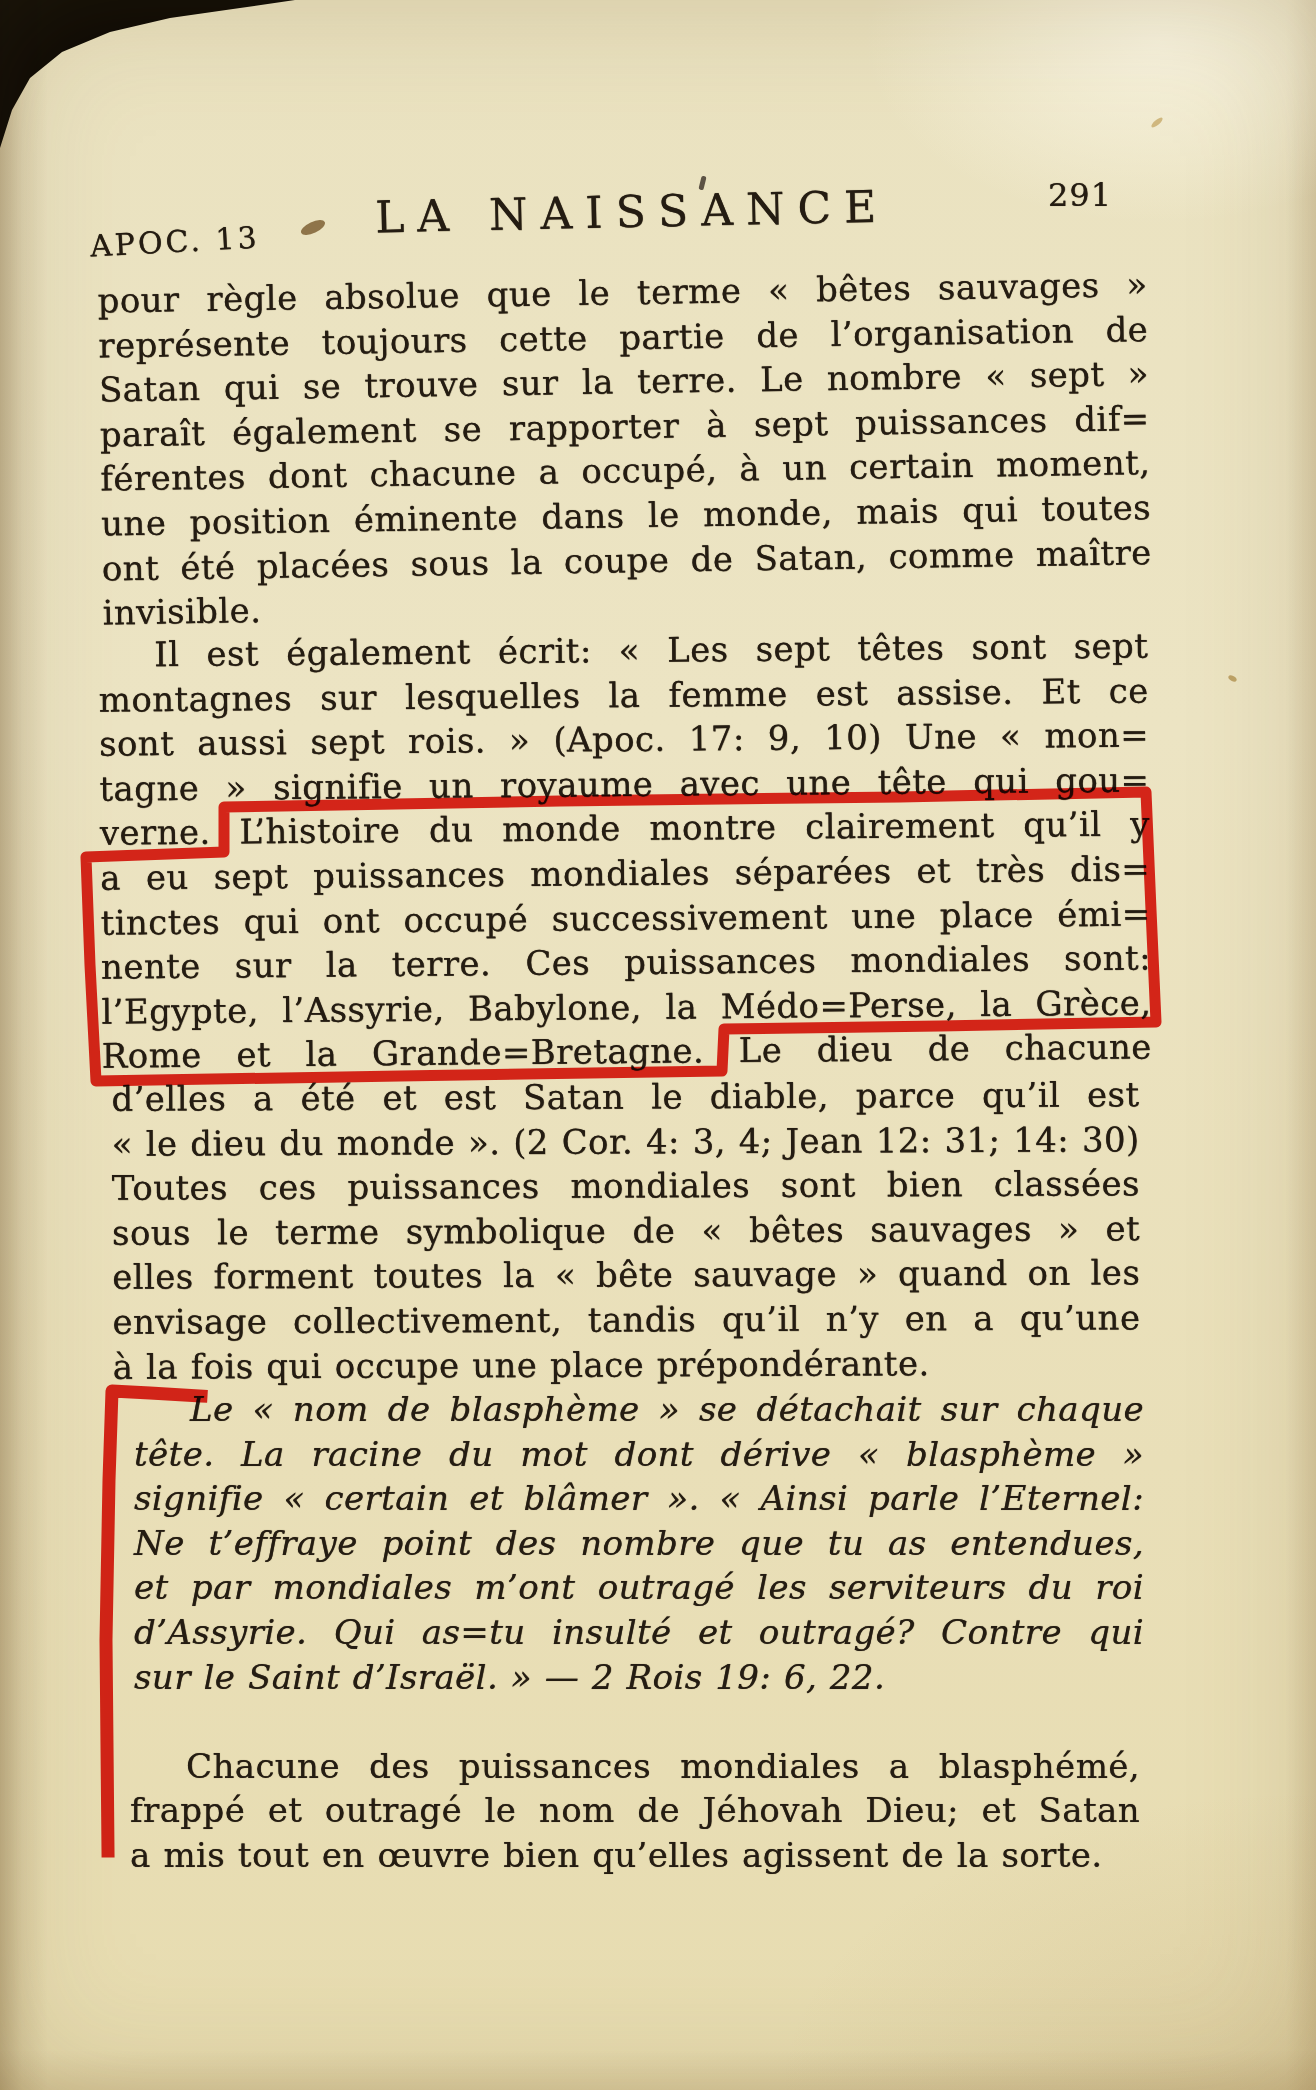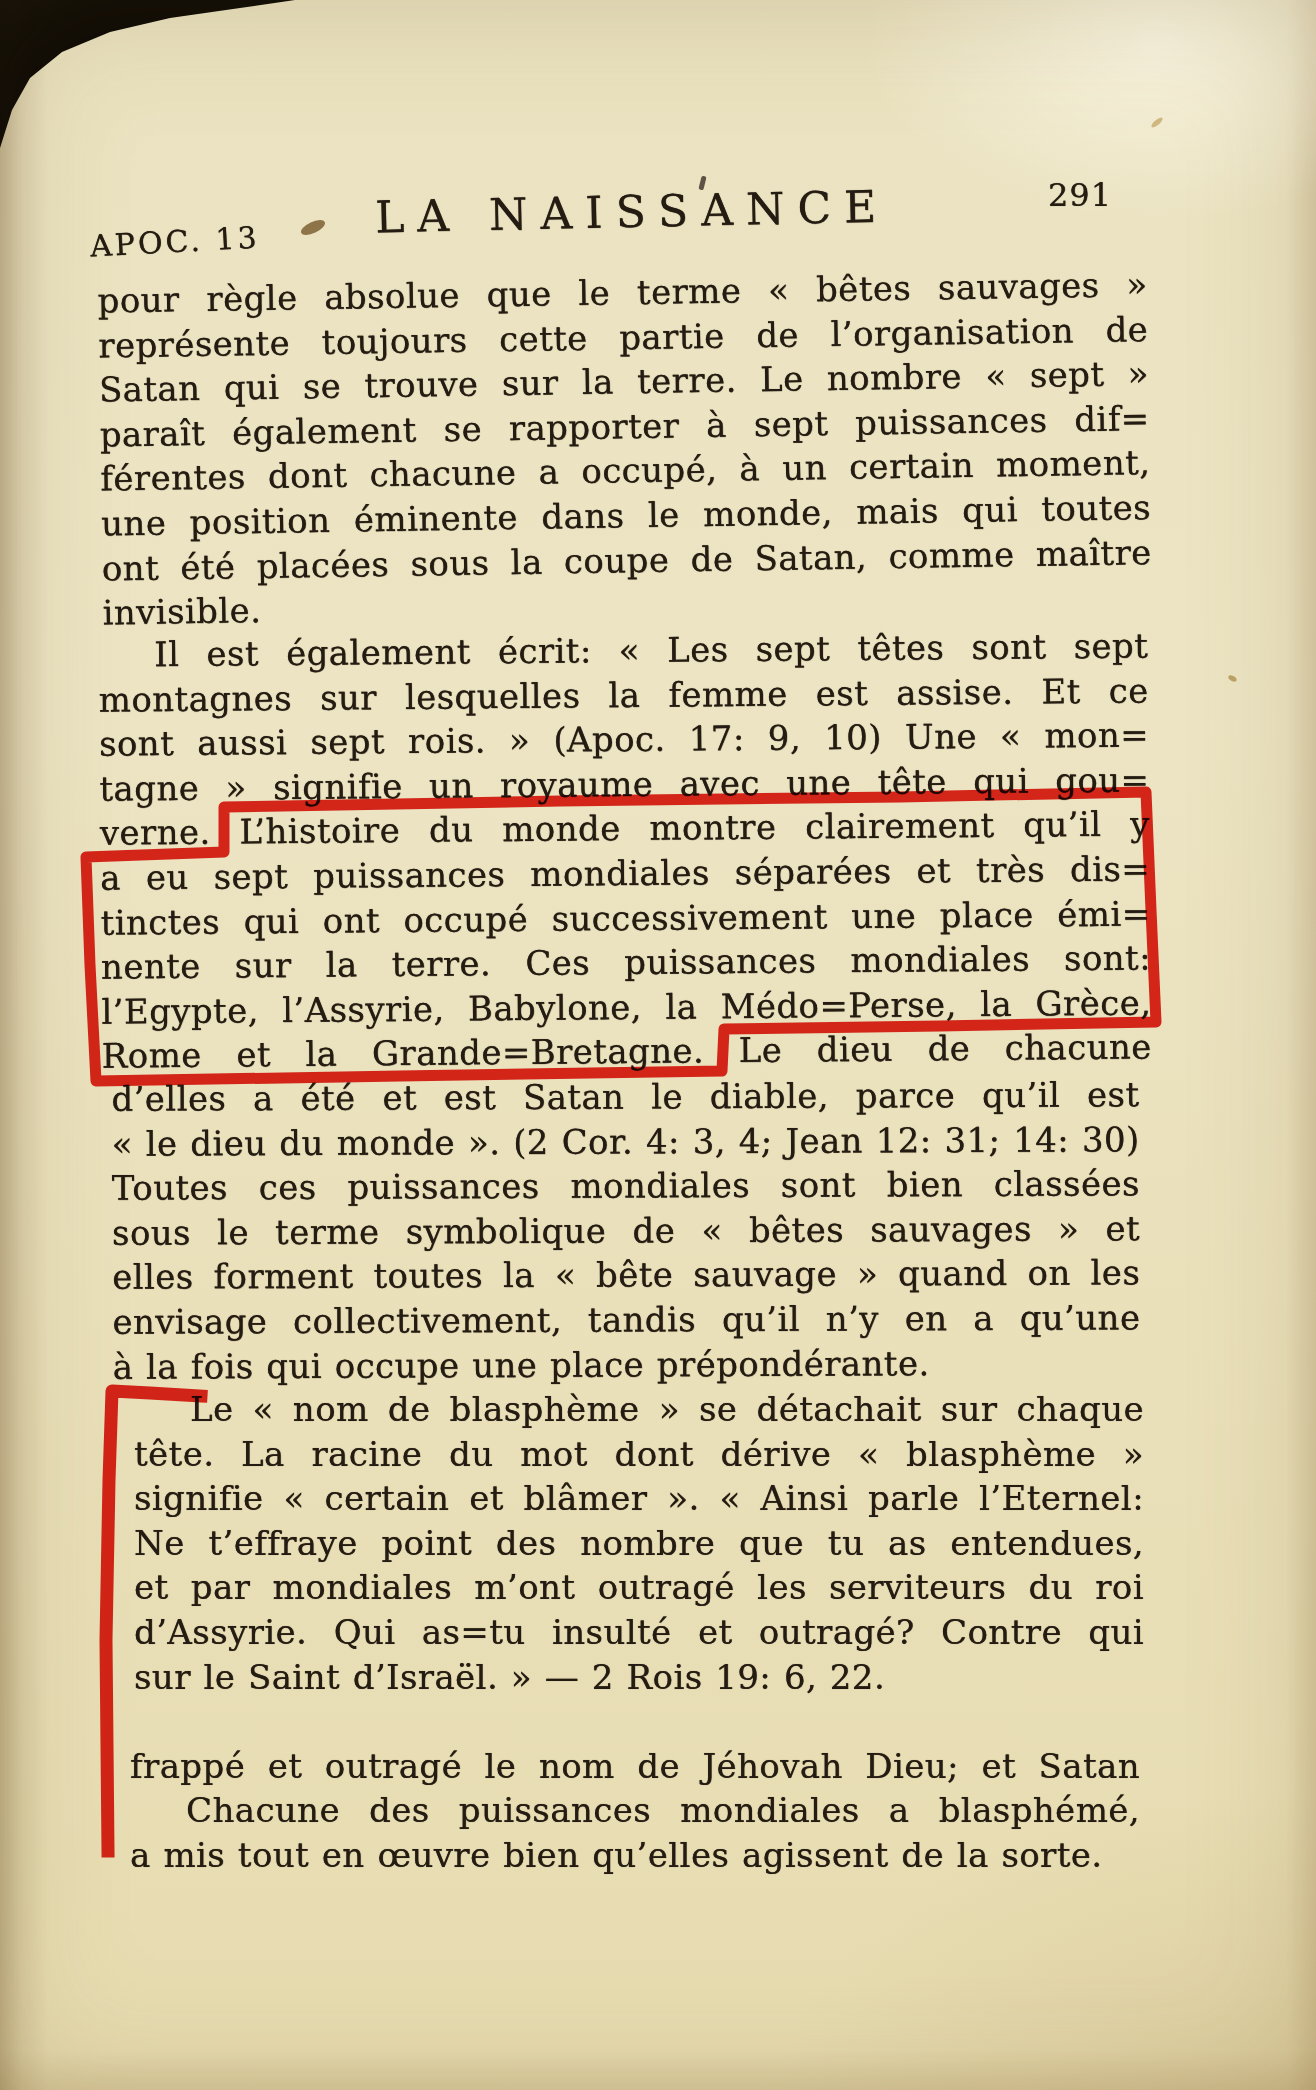--- a/index.html
+++ b/index.html
@@ -22,21 +22,21 @@
   }
   .ink{color:#241c12;text-shadow:0 0 .7px rgba(50,40,25,.8),.4px .4px .5px rgba(60,45,25,.35);}
   .hdr{position:absolute;white-space:nowrap;}
   .hdr-left{left:90px;top:224px;font-size:30px;letter-spacing:3px;transform:rotate(-3deg);}
   .hdr-title{left:375px;top:186px;font-size:44px;letter-spacing:13px;transform:rotate(-1.2deg);}
   .hdr-num{left:1048px;top:176px;font-size:32px;letter-spacing:1px;}
   .block{position:absolute;font-size:34px;word-spacing:1.5px;letter-spacing:.4px;}
   .blkA1{left:100px;top:272px;width:1050px;transform:rotate(-0.9deg);transform-origin:40% 50%;}
   .blkA2{left:100px;top:628.8px;width:1050px;transform:rotate(-0.5deg);transform-origin:40% 50%;}
   .blkB{left:112px;top:1074.8px;width:1028px;transform:rotate(-0.25deg);transform-origin:40% 50%;}
-  .blkC{left:134px;top:1387px;width:1010px;}
+  .blkC{left:134px;top:1387px;width:1010px;font-style:italic;}
   .blkD{left:130px;top:1743.8px;width:1010px;}
   .line{height:44.6px;line-height:44.6px;white-space:nowrap;text-align:justify;text-align-last:justify;}
   .line.end{text-align-last:left;}
   .line.ind{text-indent:56px;}
   .marks{position:absolute;left:0;top:0;width:1316px;height:2090px;pointer-events:none;mix-blend-mode:multiply;}
   .speck{position:absolute;pointer-events:none;}
   .smudge1{left:300px;top:222px;width:26px;height:11px;background:#6b4a1a;border-radius:50%;transform:rotate(-25deg);opacity:.72;}
   .speck1{left:700px;top:176px;width:5px;height:14px;background:#3a3026;border-radius:2px;transform:rotate(14deg);opacity:.8;}
   .speck2{left:1228px;top:676px;width:9px;height:5px;background:#b89b5e;border-radius:50%;transform:rotate(30deg);opacity:.9;}
   .speck3{left:1150px;top:120px;width:14px;height:5px;background:#c8ab6a;border-radius:50%;transform:rotate(-40deg);opacity:.8;}
@@ -93,22 +93,22 @@
     <div class="line ind">Le « nom de blasphème » se détachait sur chaque</div>
     <div class="line">tête. La racine du mot dont dérive « blasphème »</div>
     <div class="line">signifie « certain et blâmer ». « Ainsi parle l’Eternel:</div>
     <div class="line">Ne t’effraye point des nombre que tu as entendues,</div>
     <div class="line">et par mondiales m’ont outragé les serviteurs du roi</div>
     <div class="line">d’Assyrie. Qui as=tu insulté et outragé? Contre qui</div>
     <div class="line end">sur le Saint d’Israël. » — 2 Rois 19: 6, 22.</div>
   </div>
 
   <div class="block blkD ink">
+    <div class="line ind">Chacune des puissances mondiales a blasphémé,</div>
     <div class="line">frappé et outragé le nom de Jéhovah Dieu; et Satan</div>
-    <div class="line ind">Chacune des puissances mondiales a blasphémé,</div>
     <div class="line end">a mis tout en œuvre bien qu’elles agissent de la sorte.</div>
   </div>
 
   <svg class="marks" viewBox="0 0 1316 2090" xmlns="http://www.w3.org/2000/svg">
     <path d="M0,0 L295,0 L240,8 L170,18 L110,32 L62,52 L30,78 L12,110 L0,148 Z" stroke="none" fill="#0a0704"></path>
     <path d="M224,807 L560,801 L900,797 L1146,792 L1151,910 L1156,1022 L940,1026 L724,1029 L722,1071 L400,1076 L96,1081 L90,965 L86,857 L224,852 Z" fill="none" stroke-width="11" stroke-linejoin="round" opacity="0.95" stroke="#e41e14"></path>
     <path d="M201,1396 L150,1393 L112,1391 L109,1480 L106,1640 L108,1851" fill="none" stroke-width="13" stroke-linecap="square" stroke-linejoin="round" opacity="0.95" stroke="#e41e14"></path>
   </svg>
 
 </div>

